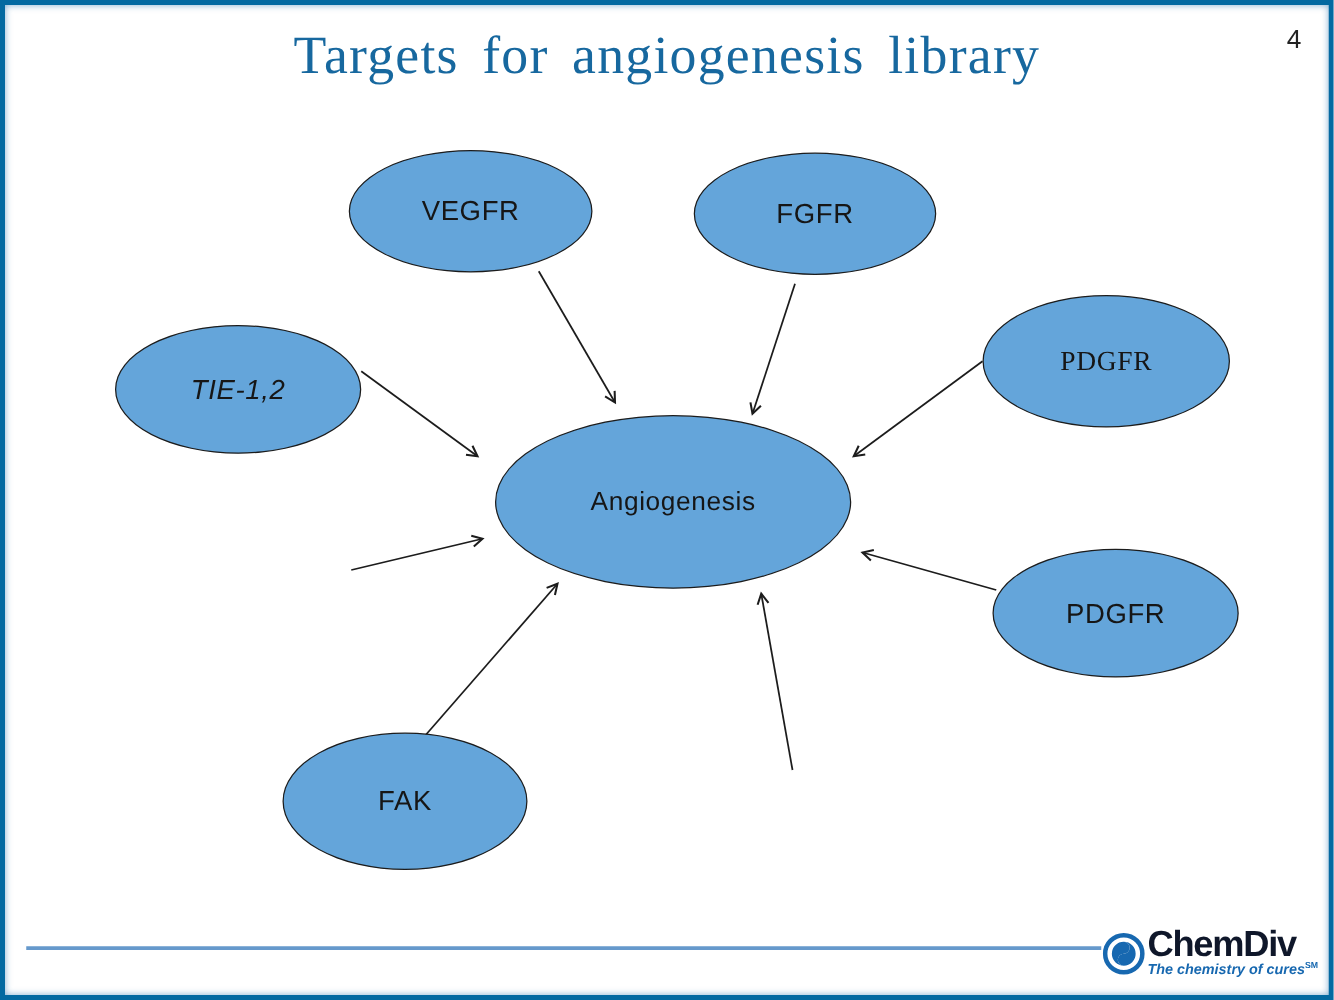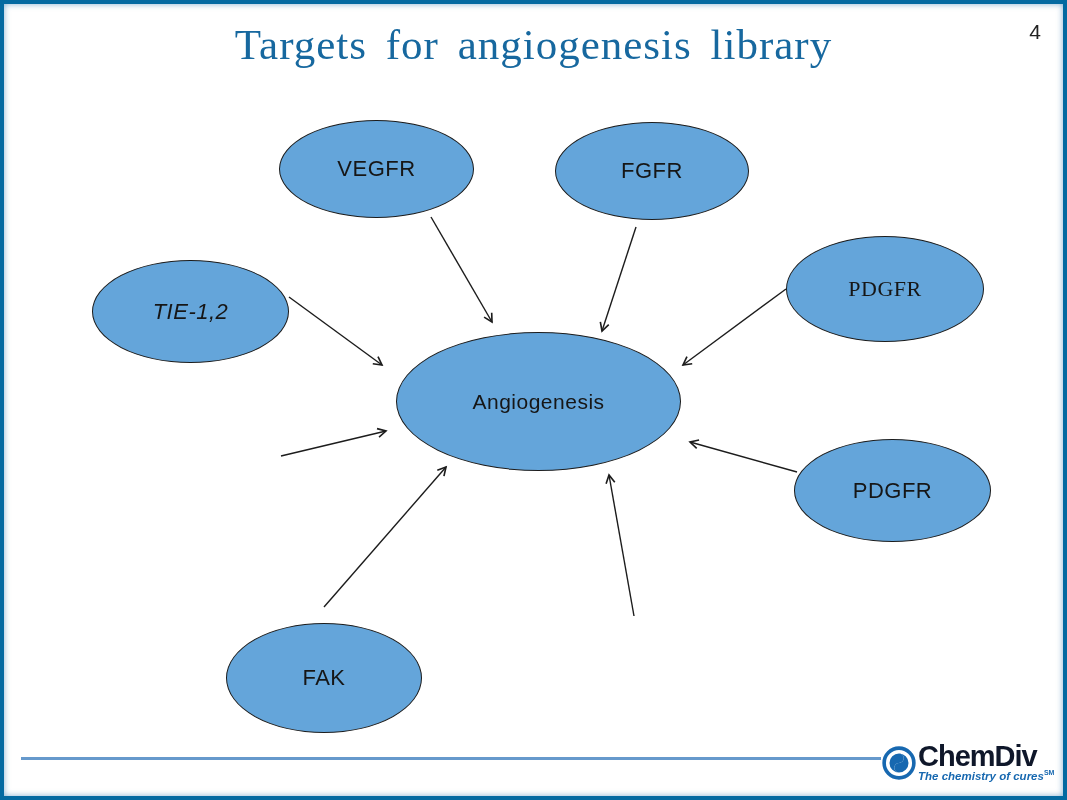--- a/index.html
+++ b/index.html
@@ -124,21 +124,21 @@
 
   <div class="node" style="left:782px; top:232px; width:198px; height:106px;font-family:Liberation Serif, serif;">
     <span class="node-label">PDGFR</span>
   </div>
 
 
   <div class="node" style="left:790px; top:435px; width:197px; height:103px;">
     <span class="node-label">PDGFR</span>
   </div>
 
-  <div class="node" style="left:222px; top:619px; width:196px; height:110px;">
+  <div class="node" style="left:222px; top:582px; width:196px; height:110px;">
     <span class="node-label">FAK</span>
   </div>
 
 
   <div class="node center" style="left:392px; top:328px; width:285px; height:139px;">
     <span class="node-label">Angiogenesis</span>
   </div>
 
   <div class="footer-line"></div>
 

